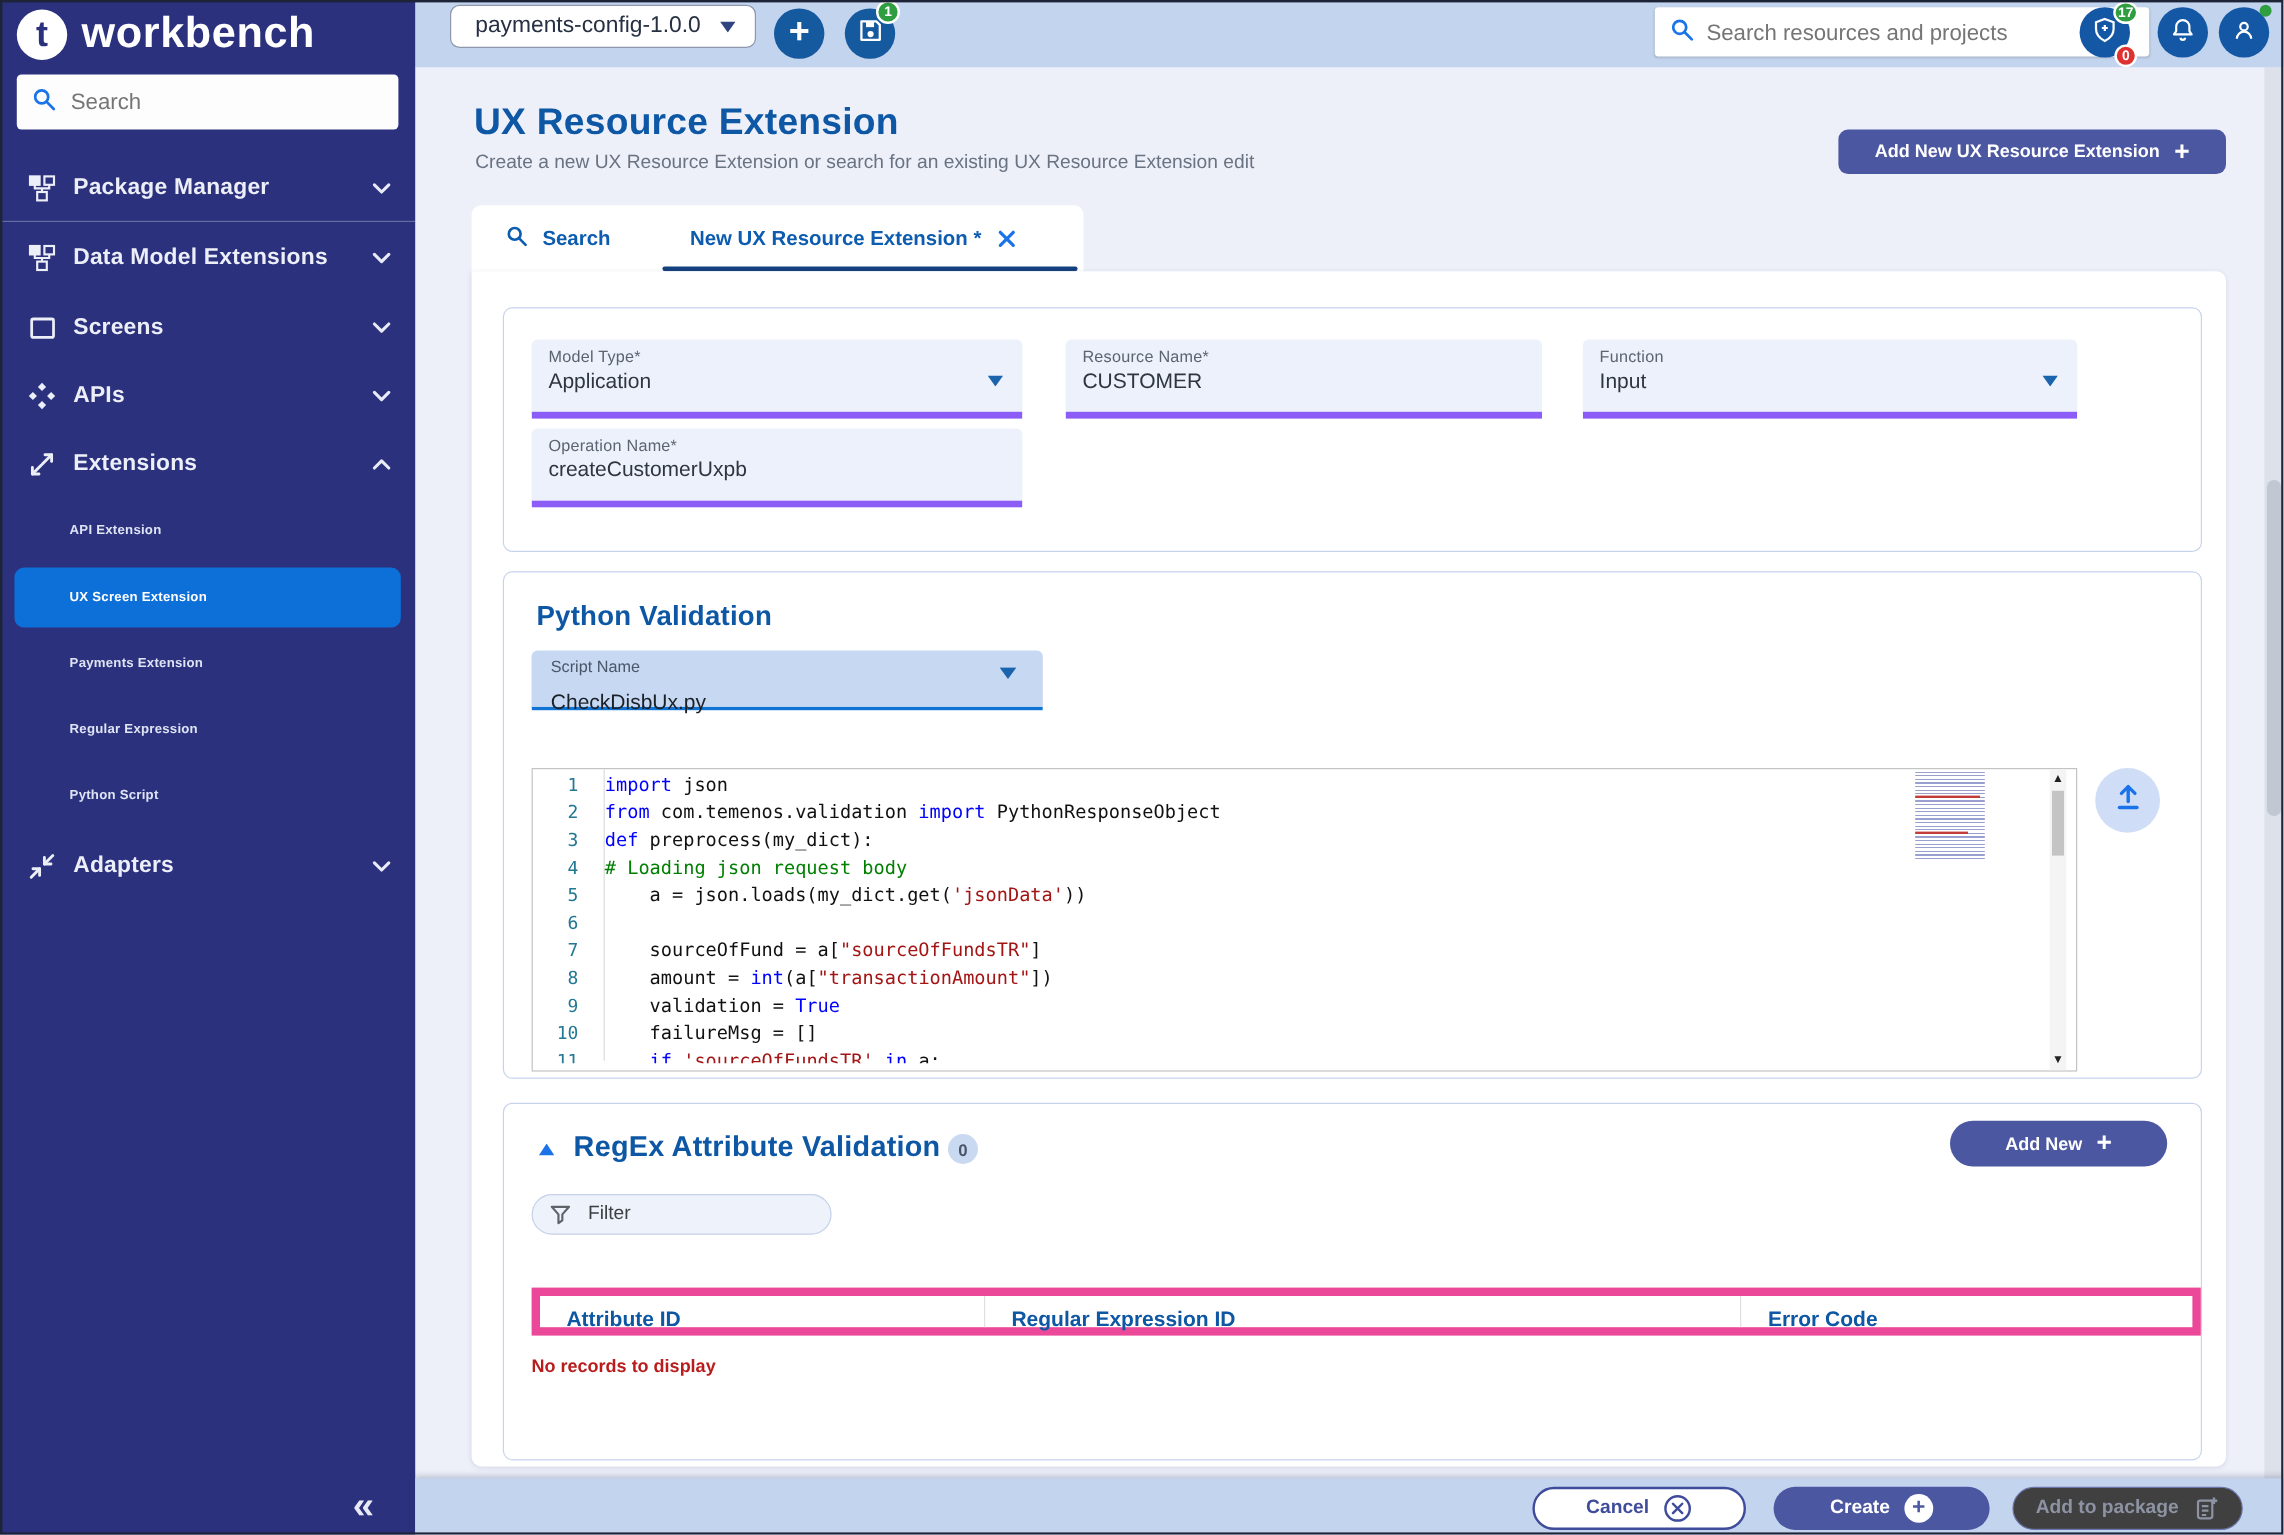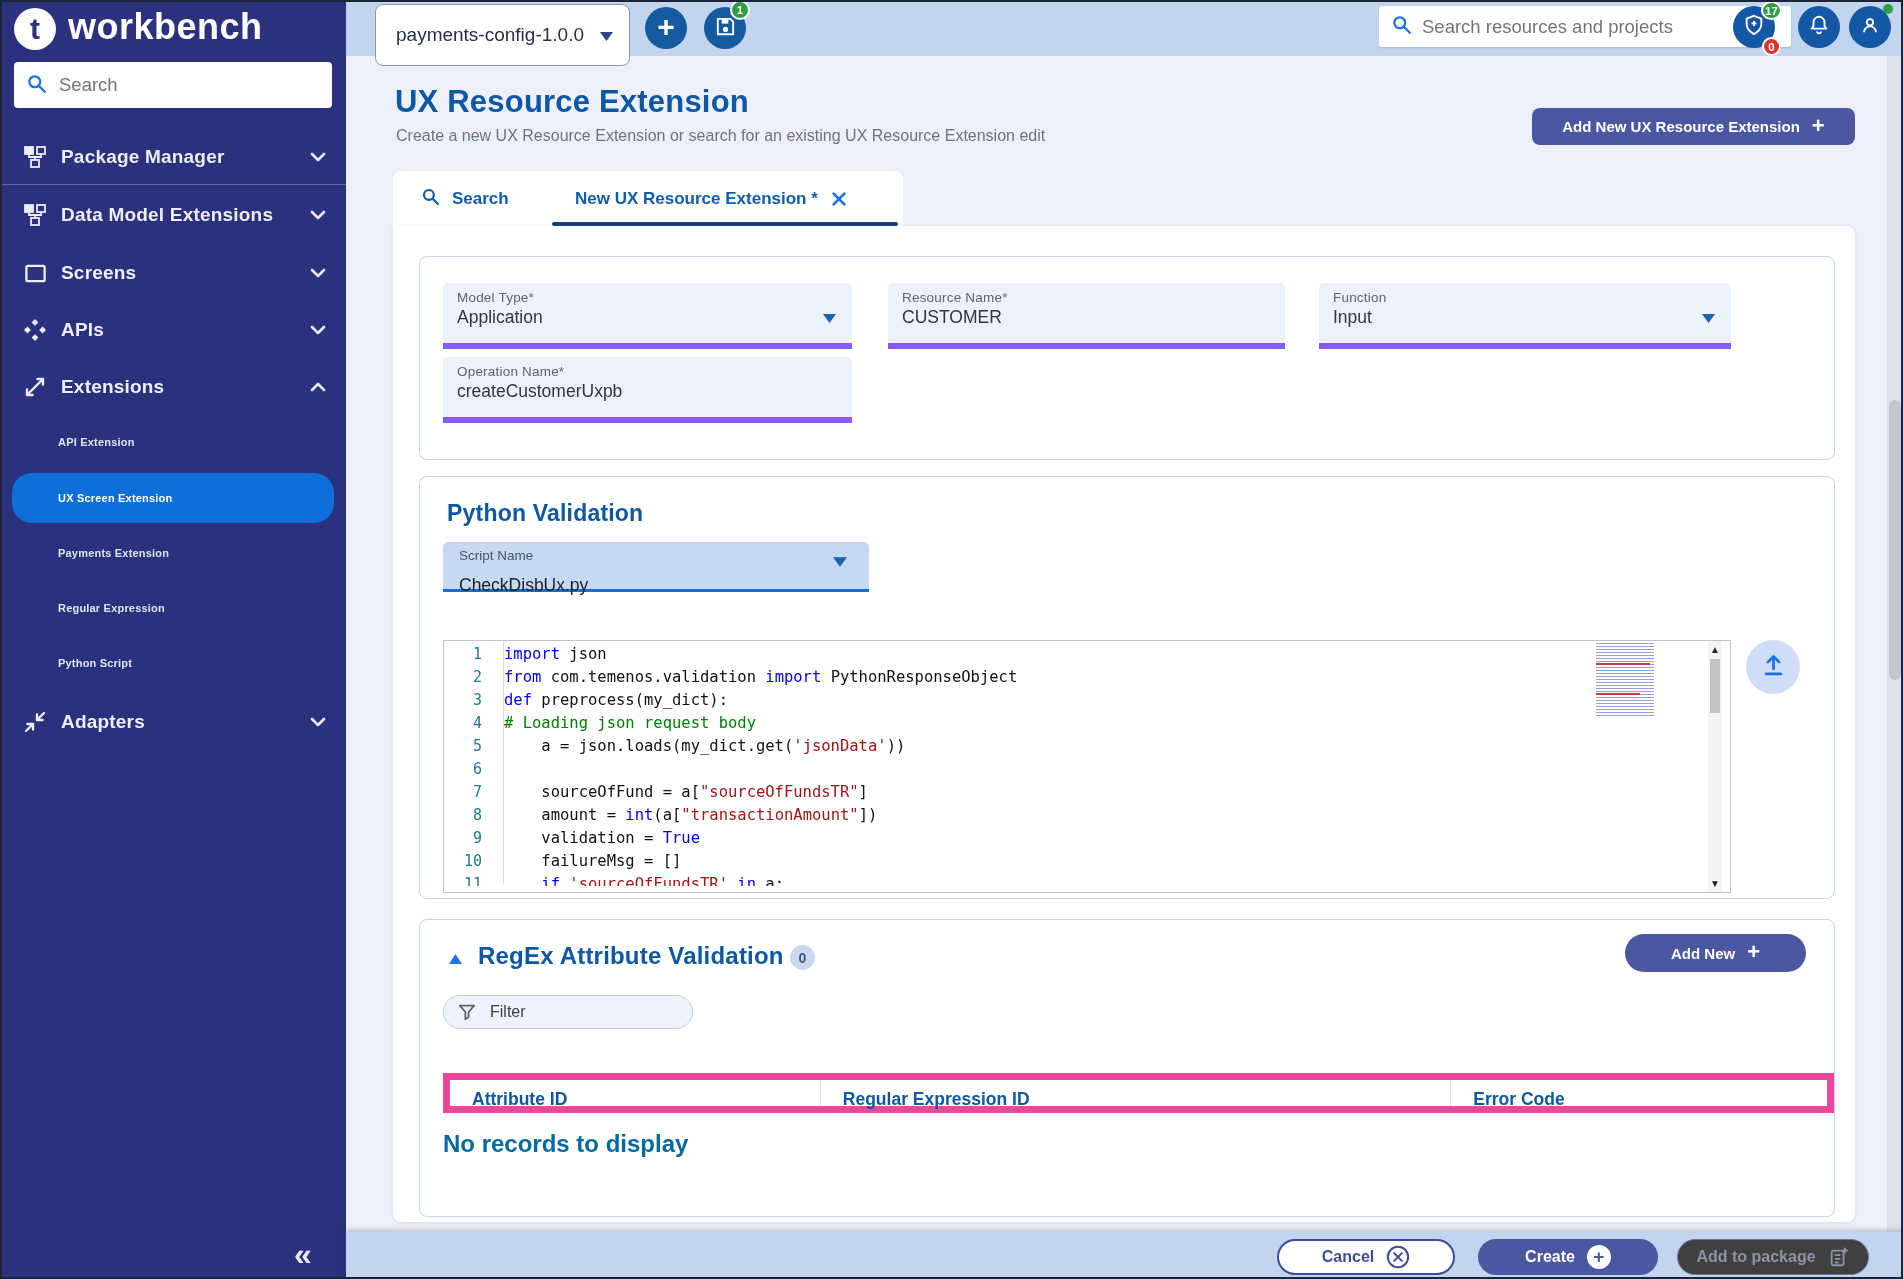--- a/index.html
+++ b/index.html
@@ -20,26 +20,26 @@
   .side-search input { border:0; outline:0; background:transparent; font-family:"Liberation Sans",sans-serif;
                  font-size:18.5px; color:#2f3440; width:240px; }
   .side-divider { left:0; top:184px; width:346px; height:1px; background:rgba(255,255,255,.28); }
   .nav-item { left:0; width:346px; height:46px; display:flex; align-items:center; padding:0 20px 0 22px;
               color:#eceef8; cursor:pointer; }
   .nav-ic { width:26px; height:24px; display:flex; align-items:center; justify-content:center; }
   .nav-label { margin-left:13px; font-size:19px; font-weight:600; letter-spacing:.2px; }
   .nav-chev { margin-left:auto; display:flex; align-items:center; }
   .nav-sub { left:12px; width:322px; height:40px; display:flex; align-items:center; padding-left:46px;
              color:#dfe4f5; font-size:11px; font-weight:bold; letter-spacing:.2px; cursor:pointer; }
-  .nav-sub.active { background:#0d6fd8; border-radius:20px; height:50px; color:#ffffff; }
+  .nav-sub.active { background:#0d6fd8; border-radius:8px; height:50px; color:#ffffff; }
   .collapse-glyph { left:294px; top:1236px; font-size:32px; font-weight:bold; color:#e8ebf7; cursor:pointer; }
 
   
   .topbar { left:346px; top:0; width:1557px; height:56px; background:#c3d4ee; z-index:4; }
-  .proj-select { left:29px; top:4px; width:255px; height:62px; background:#ffffff; border:1.5px solid #8f97ad;
+  .proj-select { left:29px; top:4px; width:255px; height:36px; background:#ffffff; border:1.5px solid #8f97ad;
                  border-radius:8px; display:flex; align-items:center; padding:0 16px 0 20px;
                  font-size:19px; color:#273043; cursor:pointer; }
   .proj-caret { margin-left:auto; }
   .round-btn { width:42px; height:42px; border-radius:50%; background:#15599f; display:flex;
                align-items:center; justify-content:center; cursor:pointer; }
   .plus-glyph { color:#fff; font-size:30px; font-weight:bold; line-height:1; margin-top:-3px; }
   .mini-badge { position:absolute; border-radius:50%; border:2px solid #ffffff; color:#fff;
                 font-size:11.5px; font-weight:bold; display:flex; align-items:center; justify-content:center; z-index:6;}
   .top-search { left:1033px; top:6px; width:412px; height:41px; background:#ffffff; border-radius:3px;
                 display:flex; align-items:center; padding:0 10px 0 12px; gap:10px; box-shadow:0 1px 2px rgba(0,0,0,.15); }
@@ -102,21 +102,21 @@
   .count-badge { left:790px; top:945px; width:25px; height:25px; border-radius:50%; background:#c9d9f2;
                  color:#4a5568; font-size:14px; font-weight:bold; display:flex; align-items:center; justify-content:center; }
   .addnew-btn { left:1625px; top:934px; width:181px; height:38px; border-radius:19px; font-size:15px; }
   .filter-pill { left:443px; top:995px; width:250px; height:34px; border-radius:17px; background:#eef2fb;
                  border:1px solid #c5d1e8; display:flex; align-items:center; padding:0 14px; gap:14px; cursor:text; }
   .filter-pill span { font-size:16px; color:#3c4043; }
   .vtable { left:443px; top:1073px; width:1391px; }
   .vhead { display:flex; border:7px solid #ec4899; height:40px; background:#ffffff; }
   .vth { font-size:17.5px; font-weight:bold; color:#0d57a3; line-height:38px; padding-left:22px; }
   .vth + .vth { border-left:1px solid #e0e0e0; }
-  .empty-msg { left:443px; top:1130px; font-size:24px; font-weight:600; color:#0369a1; }
+  .empty-msg { left:443px; top:1130px; font-size:15px; font-weight:600; color:#b91c1c; }
 
   
   .footer { left:346px; top:1232px; width:1557px; height:47px; background:#c3d4ee;
             box-shadow:0 -2px 5px rgba(40,50,90,.25); z-index:8; }
   .f-btn { position:absolute; top:7px; height:36px; border-radius:18px; display:flex; align-items:center;
            justify-content:center; gap:12px; font-size:16px; font-weight:bold; cursor:pointer; }
   .cancel-btn { left:931px; width:178px; background:#ffffff; border:2px solid #3f4c9b; color:#3f4c9b; }
   .create-btn { left:1132px; width:180px; background:#4c57a2; color:#ffffff; }
   .create-plus-circle { width:24px; height:24px; border-radius:50%; background:#ffffff; color:#4c57a2;
            font-size:19px; font-weight:bold; display:flex; align-items:center; justify-content:center; }

